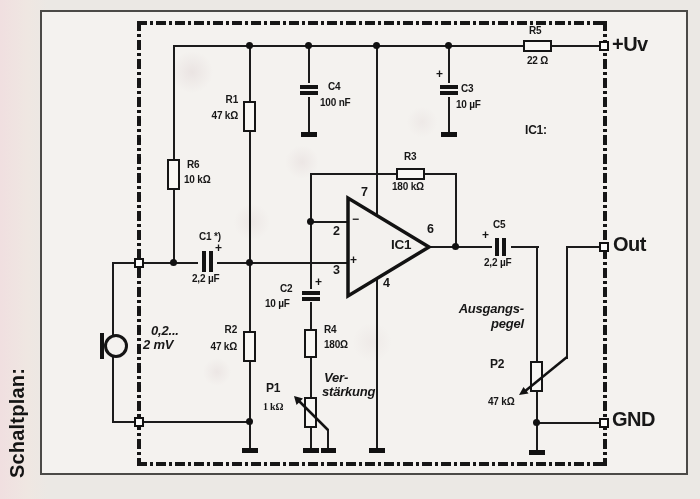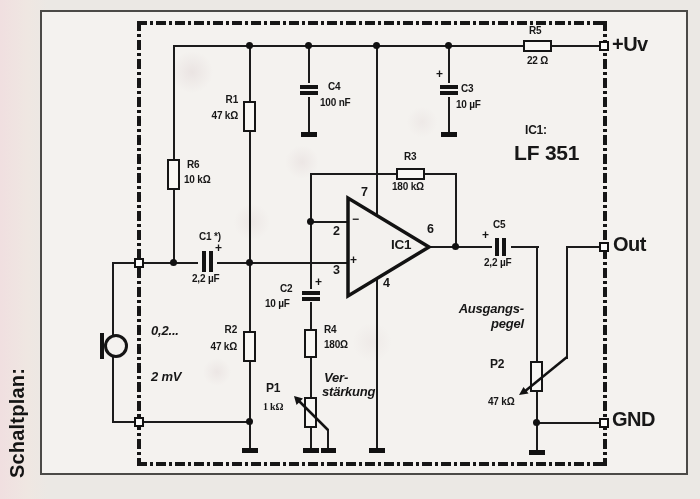--- a/index.html
+++ b/index.html
@@ -145,21 +145,20 @@
   <div class="term" style="left:599px;top:242px;"></div>
   <div class="term" style="left:599px;top:418px;"></div>
   <div class="term" style="left:134px;top:258px;"></div>
   <div class="term" style="left:134px;top:417px;"></div>
 
   <div class="lbl big" style="left:612px;top:34px;">+Uv</div>
   <div class="lbl big" style="left:613px;top:234px;">Out</div>
   <div class="lbl big" style="left:612px;top:409px;">GND</div>
 
   <div class="lbl md" style="left:525px;top:124px;">IC1:</div>
-  <div class="lbl" style="left:514px;top:142px;font-size:21px;">LF 351</div>
   <div class="lbl" style="left:367px;top:238px;font-size:13.5px;padding-left:24px;">IC1</div>
   <div class="lbl md" style="left:352px;top:213px;">−</div>
   <div class="lbl md" style="left:350px;top:254px;">+</div>
   <div class="lbl pin" style="left:361px;top:186px;">7</div>
   <div class="lbl pin" style="left:333px;top:225px;">2</div>
   <div class="lbl pin" style="left:333px;top:264px;">3</div>
   <div class="lbl pin" style="left:383px;top:277px;">4</div>
   <div class="lbl pin" style="left:427px;top:223px;">6</div>
 
   <div class="lbl r" style="left:200px;top:95px;width:38px;">R1</div>
@@ -193,19 +192,19 @@
   <div class="lbl" style="left:493px;top:220px;">C5</div>
   <div class="lbl" style="left:482px;top:229px;font-size:12px;">+</div>
   <div class="lbl" style="left:484px;top:258px;">2,2 µF</div>
 
   <div class="lbl md" style="left:266px;top:382px;">P1</div>
   <div class="lbl" style="left:263px;top:402px;font-family:Liberation Serif, serif;">1 kΩ</div>
   <div class="lbl md" style="left:490px;top:358px;">P2</div>
   <div class="lbl" style="left:488px;top:397px;">47 kΩ</div>
 
   <div class="lbl it" style="left:151px;top:324px;">0,2...</div>
-  <div class="lbl it" style="left:151px;top:338px;margin-top:32px;">2 mV</div>
+  <div class="lbl it" style="left:143px;top:338px;">2 mV</div>
   <div class="lbl it" style="left:324px;top:371px;">Ver-</div>
   <div class="lbl it" style="left:322px;top:385px;">stärkung</div>
   <div class="lbl it r" style="left:440px;top:302px;width:84px;">Ausgangs-</div>
   <div class="lbl it r" style="left:440px;top:317px;width:84px;">pegel</div>
 
 </div>
 
 </body></html>

